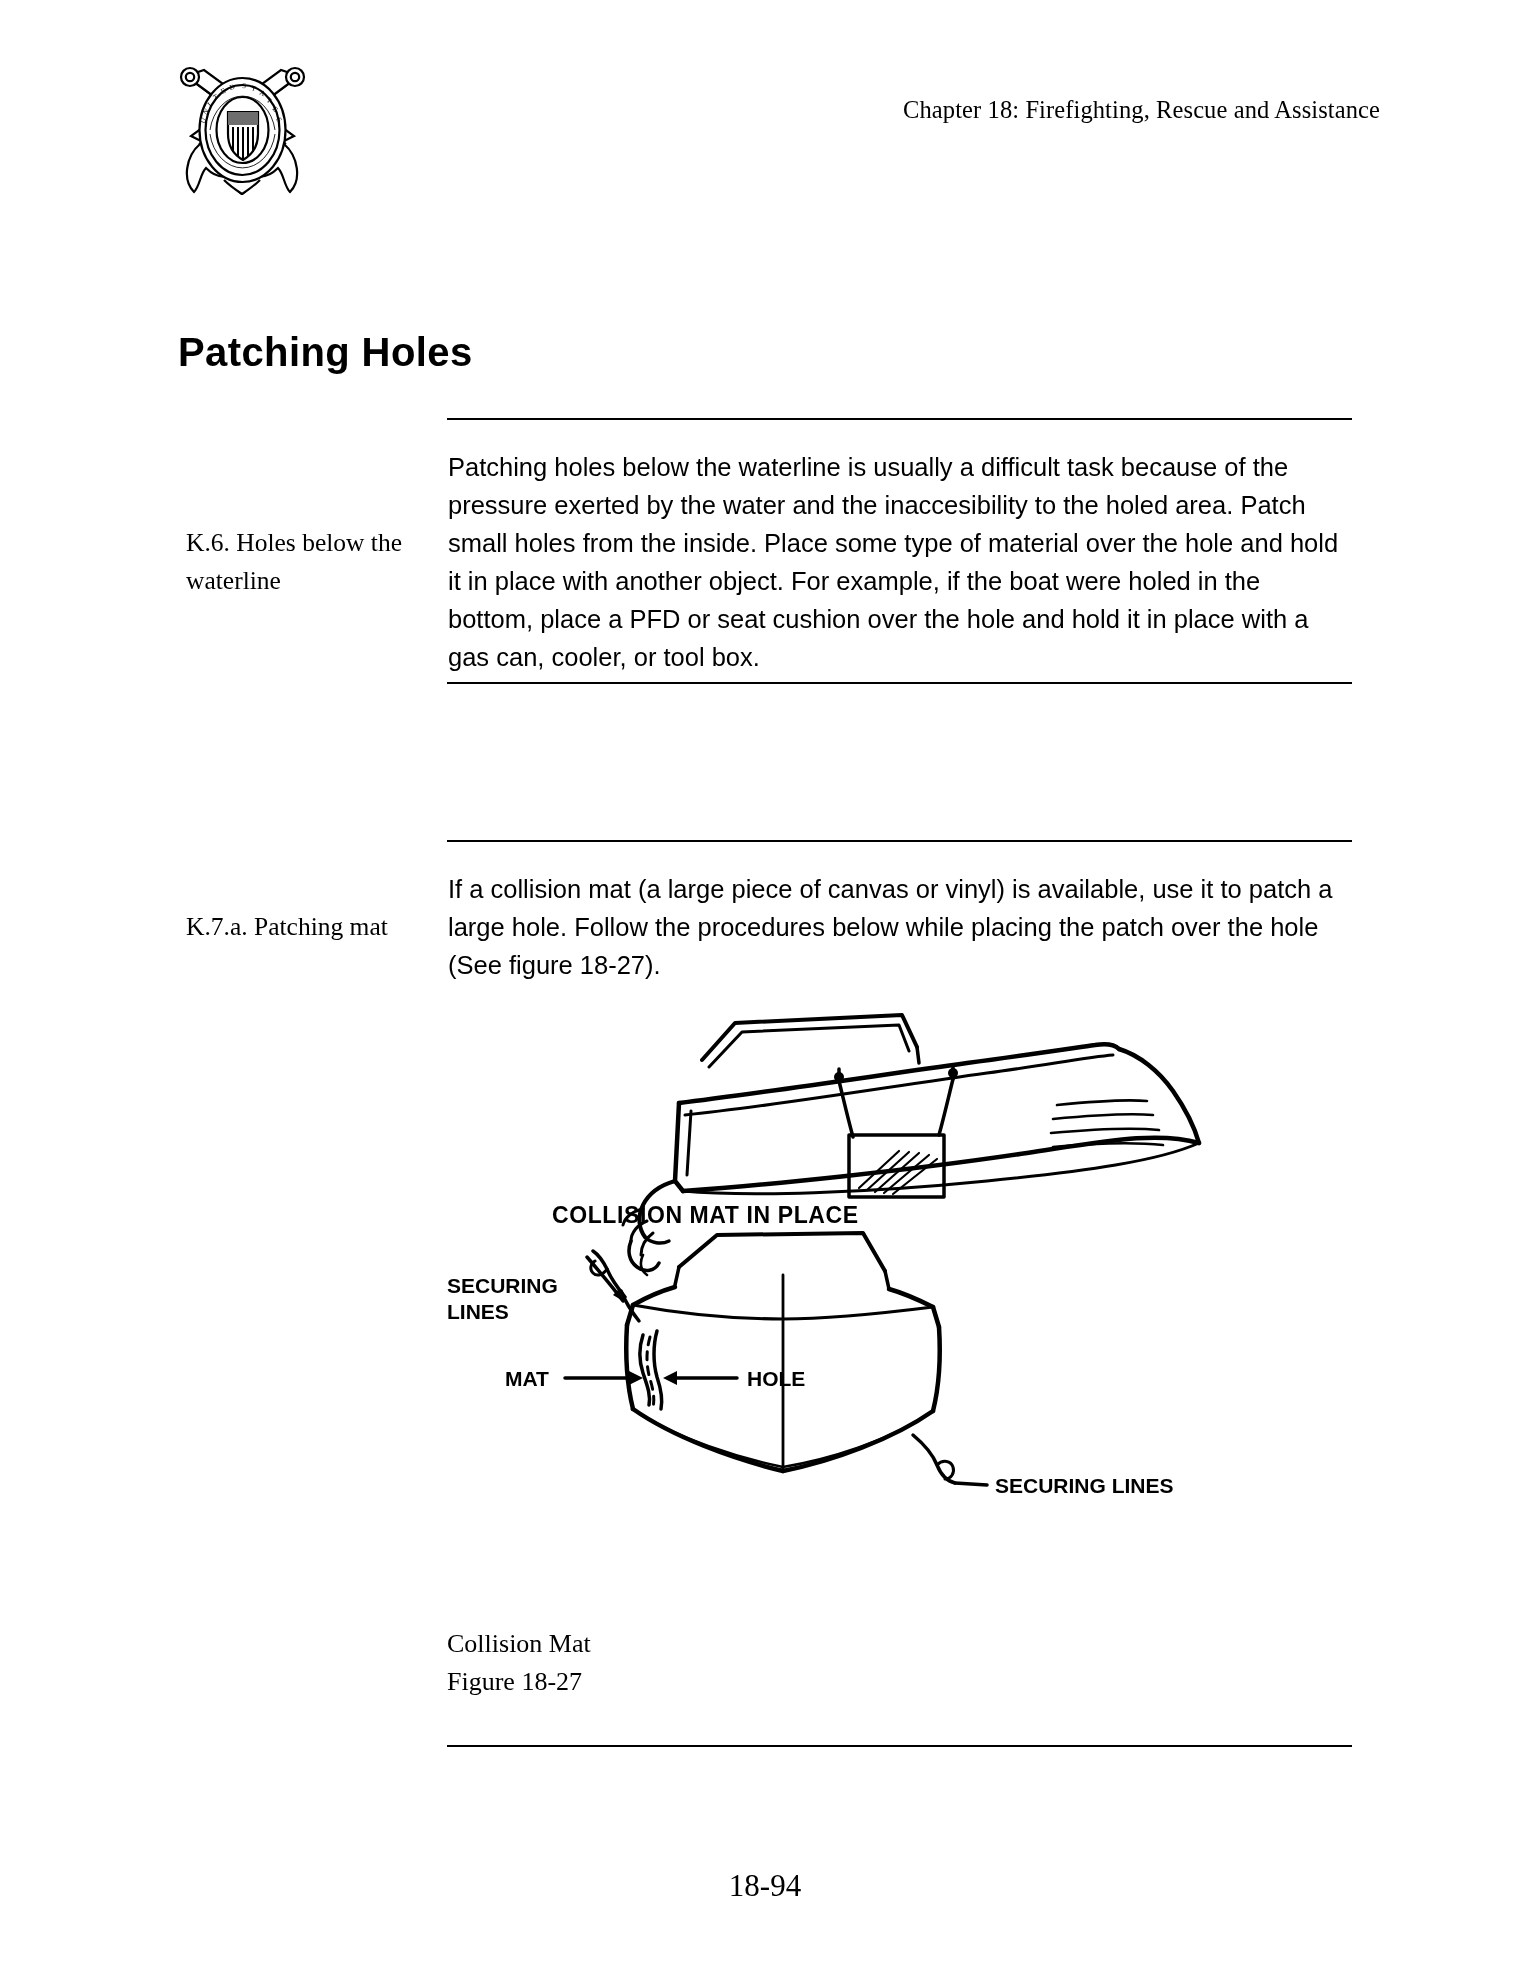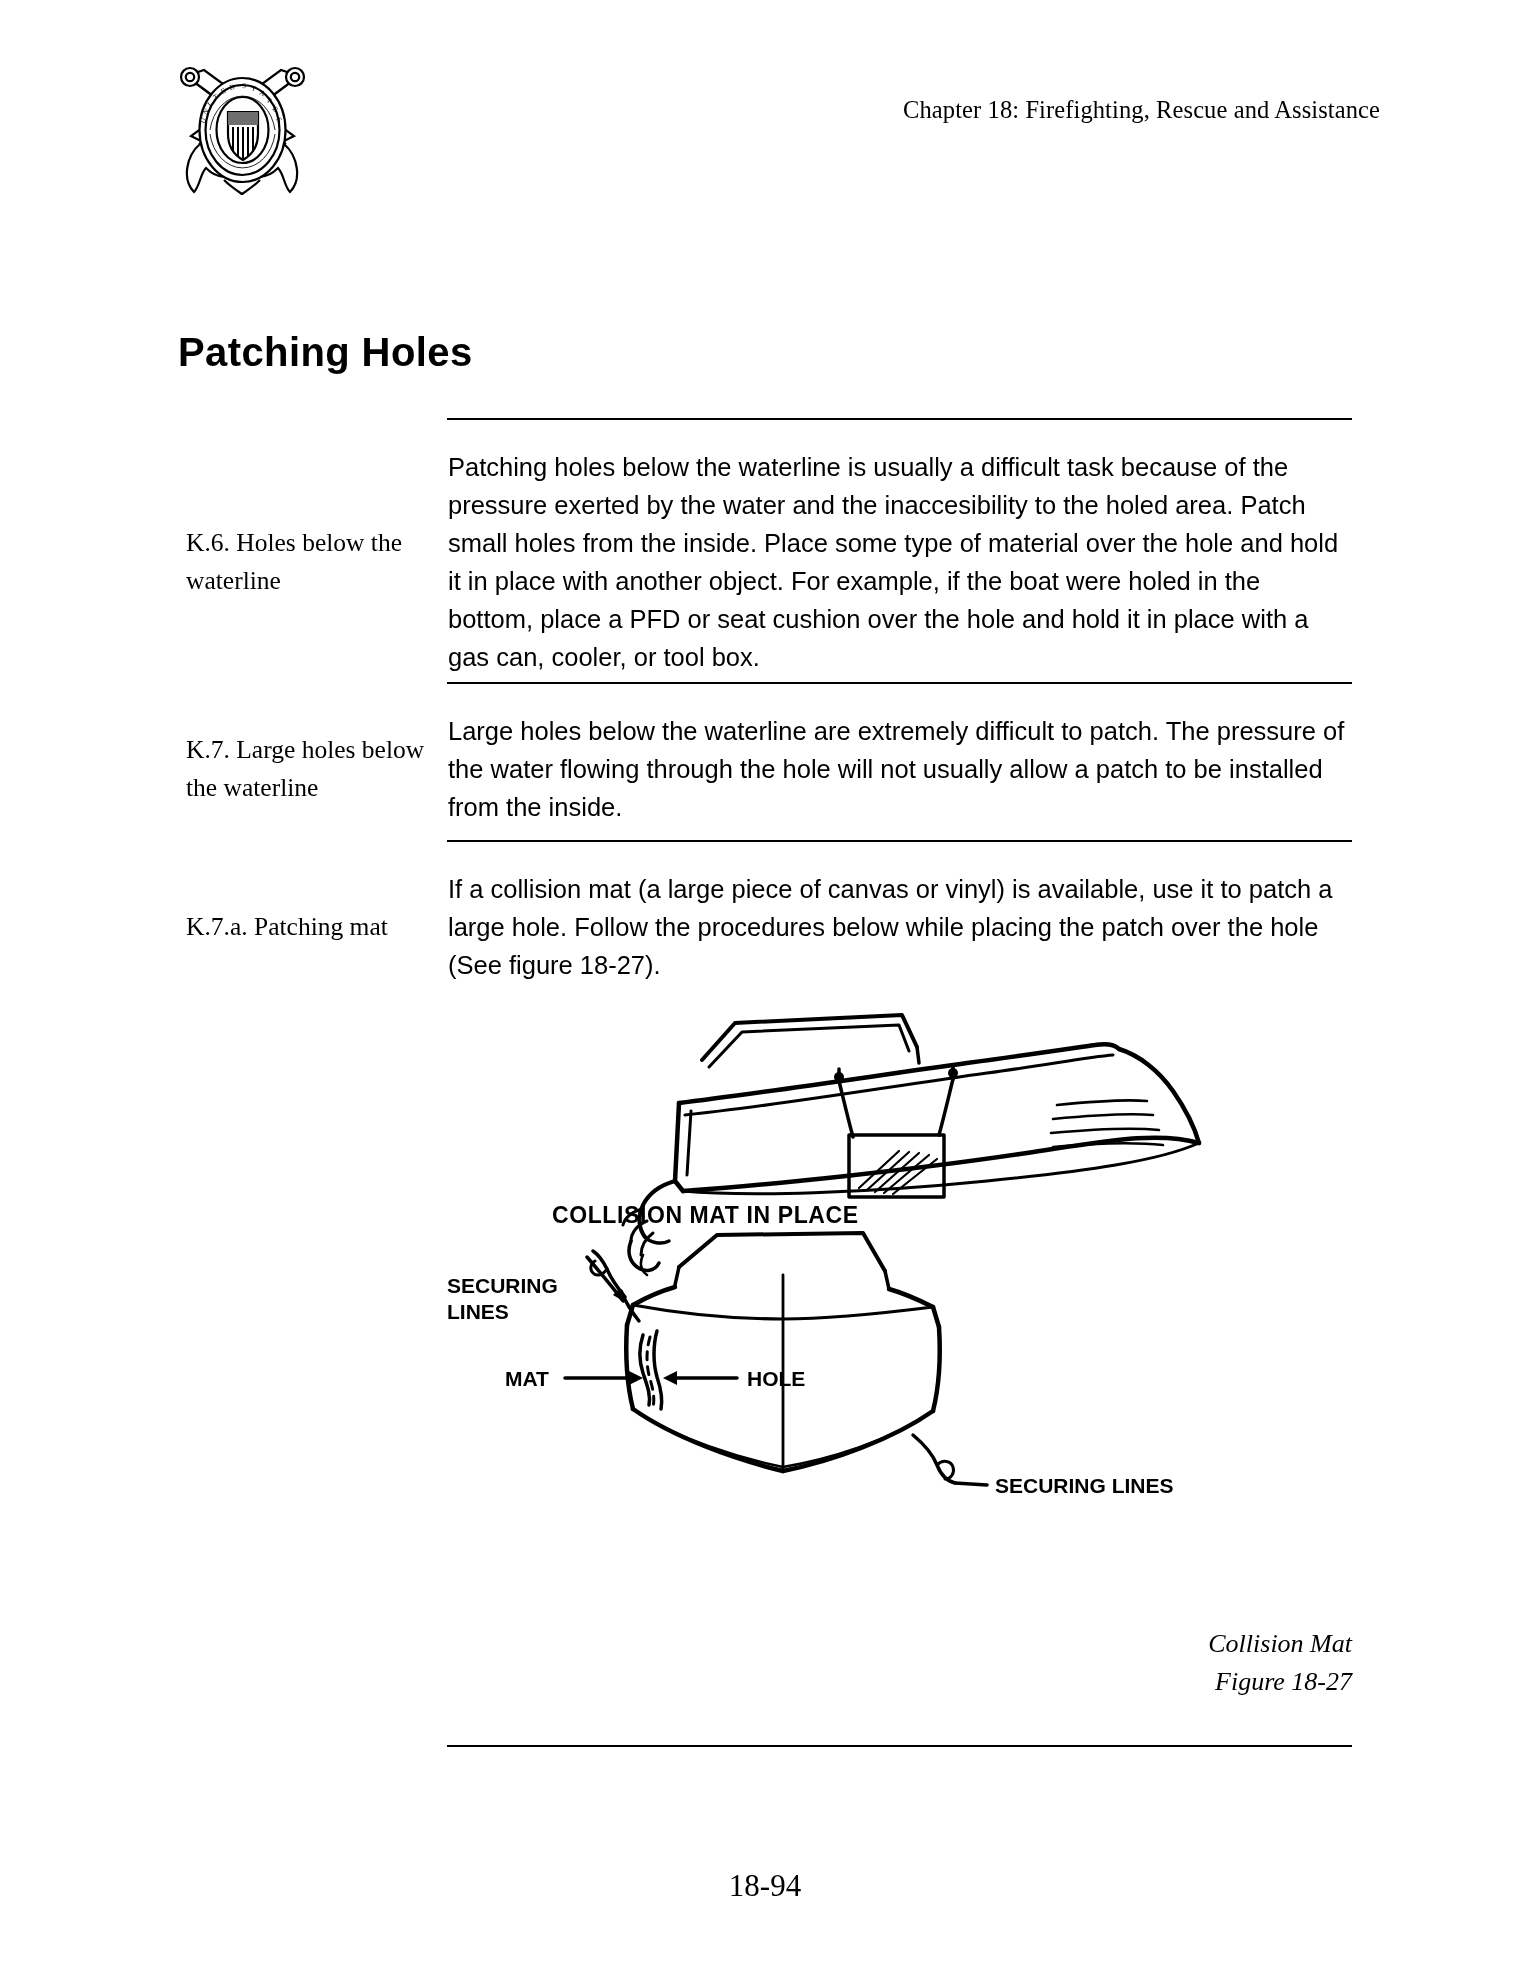--- a/index.html
+++ b/index.html
@@ -112,25 +112,24 @@
     left: 0;
     top: 0;
     width: 905px;
     height: 640px;
   }
   .fig-caption {
     position: absolute;
     left: 0;
     top: 640px;
     width: 905px;
-    text-align: right;
+    text-align: left;
     font-family: "Liberation Serif", serif;
     font-size: 26px;
     line-height: 38px;
-    font-style: italic;
   }
 
   
   .footer {
     position: absolute;
     left: 0;
     top: 1868px;
     width: 1530px;
     text-align: center;
     font-family: "Liberation Serif", serif;
@@ -218,24 +217,20 @@
   <div class="rule r1"></div>
   <div class="rule r2"></div>
   <div class="rule r3"></div>
   <div class="rule r4"></div>
 
   <div class="row row1">
     <div class="label">K.6.  Holes below the waterline</div>
     <div class="body">Patching holes below the waterline is usually a difficult task because of the pressure exerted by the water and the inaccesibility to the holed area.  Patch small holes from the inside.  Place some type of material over the hole and hold it in place with another object.  For example, if the boat were holed in the bottom, place a PFD or seat cushion over the hole and hold it in place with a gas can, cooler, or tool box.</div>
   </div>
 
-  <div class="row row2">
-    <div class="label">K.7.  Large holes below the waterline</div>
-    <div class="body">Large holes below the waterline are extremely difficult to patch.  The pressure of the water flowing through the hole will not usually allow a patch to be installed from the inside.</div>
-  </div>
 
   <div class="row row3">
     <div class="label">K.7.a. Patching mat</div>
     <div class="body">If a collision mat (a large piece of canvas or vinyl) is available, use it to patch a large hole.  Follow the procedures below while placing the patch over the hole (See figure 18-27).</div>
   </div>
 
   <div class="figure">
 
     <svg class="fig-svg" viewBox="0 0 905 640">
 

